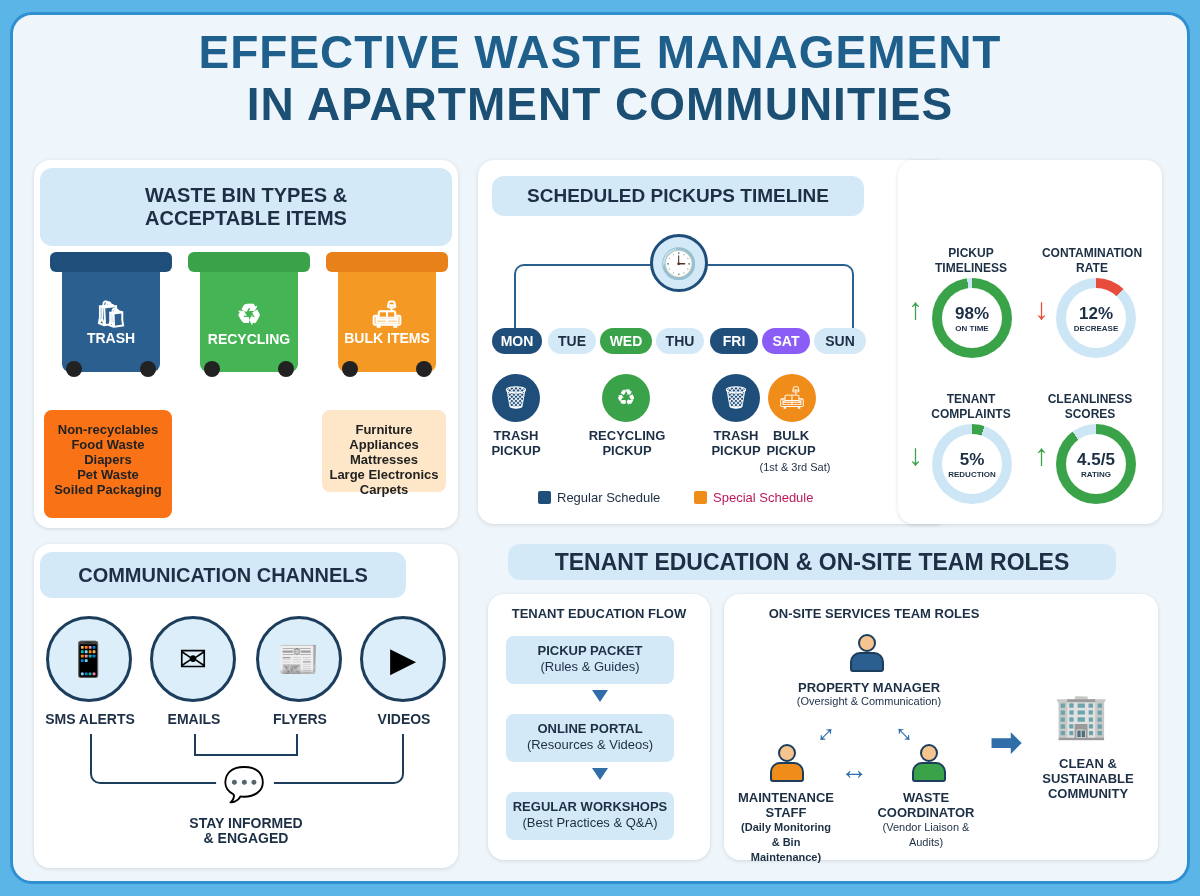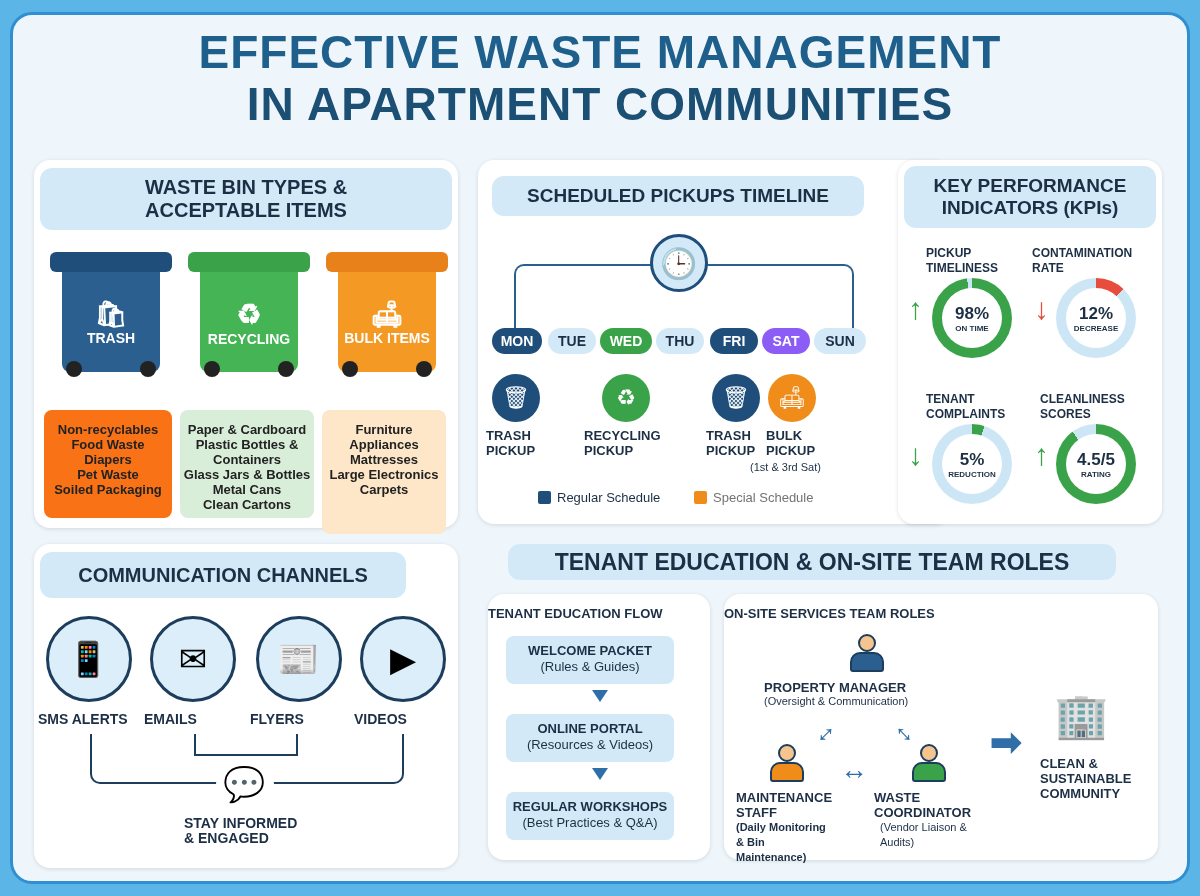--- a/index.html
+++ b/index.html
@@ -10,21 +10,21 @@
 .panel{position:absolute;background:#fff;border-radius:16px;box-shadow:0 1px 4px rgba(0,0,0,.12)}
 .ptitle{position:absolute;background:#d3e9f7;border-radius:12px;font-weight:900;color:#1c2f45;text-align:center;display:flex;align-items:center;justify-content:center}
 .abs{position:absolute}
 .bin{position:absolute;width:110px;height:125px}
 .lid{position:absolute;left:-6px;top:0;width:122px;height:20px;border-radius:6px}
 .body{position:absolute;left:6px;top:20px;width:98px;height:100px;border-radius:0 0 8px 8px;display:flex;flex-direction:column;align-items:center;justify-content:center;color:#fff;font-weight:700;font-size:14px;text-align:center}
 .wheel{position:absolute;bottom:0;width:16px;height:16px;border-radius:50%;background:#222}
 .items{position:absolute;border-radius:8px;font-size:13px;color:#222;text-align:center;line-height:15px;padding-top:12px;font-weight:600}
 .day{position:absolute;height:26px;border-radius:13px;font-size:14px;font-weight:700;display:flex;align-items:center;justify-content:center}
 .circ{position:absolute;border-radius:50%;display:flex;align-items:center;justify-content:center;color:#fff;font-size:22px}
-.lbl{position:absolute;font-size:13px;font-weight:700;color:#1c2f45;text-align:left;line-height:15px}
+.lbl{position:absolute;font-size:13px;font-weight:700;color:#1c2f45;text-align:center;line-height:15px}
 .kpi-ring{position:absolute;width:80px;height:80px;border-radius:50%}
 .kpi-inner{position:absolute;left:10px;top:10px;width:60px;height:60px;border-radius:50%;background:#fff;display:flex;flex-direction:column;align-items:center;justify-content:center}
 .kv{font-size:17px;font-weight:900;color:#1c2f45}
 .ks{font-size:8px;font-weight:700;color:#1c2f45}
 .ch{position:absolute;width:86px;height:86px;border-radius:50%;background:#dbeef9;border:3px solid #1c3d5c;display:flex;align-items:center;justify-content:center;font-size:34px}
 .flowbox{position:absolute;left:18px;width:168px;height:48px;background:#d3e9f7;border-radius:8px;text-align:center;font-size:13px;line-height:16px;color:#1c2f45;padding-top:7px}
 .flowbox b{display:block;font-size:13px}
 .arrow-d{position:absolute;width:0;height:0;border-left:8px solid transparent;border-right:8px solid transparent;border-top:12px solid #2f6ea8}
 .person{position:absolute;width:34px;height:40px}
 .head{position:absolute;left:8px;top:0;width:18px;height:18px;border-radius:50%;background:#f6c48f;border:2px solid #1c3d5c}
@@ -33,21 +33,21 @@
 </head>
 <body>
 
 <div class="frame"></div>
 <div class="title">
   <div class="l1">EFFECTIVE WASTE MANAGEMENT</div>
   <div>IN APARTMENT COMMUNITIES</div>
 </div>
 
 <div class="panel" style="left:34px;top:160px;width:424px;height:368px">
-  <div class="ptitle" style="left:6px;top:8px;width:412px;height:62px;font-size:20px;padding:0 80px">WASTE BIN TYPES &amp; ACCEPTABLE ITEMS</div>
+  <div class="ptitle" style="left:6px;top:8px;width:412px;height:78px;font-size:20px;padding:0 80px">WASTE BIN TYPES &amp; ACCEPTABLE ITEMS</div>
   <div class="bin" style="left:22px;top:92px">
     <div class="lid" style="background:#1f4e7a"></div>
     <div class="body" style="background:#2a5f8f">
         <span style="font-size:26px">🛍</span>
         <span>TRASH</span>
       </div>
     <div class="wheel" style="left:10px"></div>
       <div class="wheel" style="right:10px"></div>
   </div>
   <div class="bin" style="left:160px;top:92px">
@@ -68,29 +68,21 @@
     <div class="wheel" style="left:10px"></div>
       <div class="wheel" style="right:10px"></div>
   </div>
   <div class="items" style="left:10px;top:250px;width:128px;height:108px;background:#f97316">
     <div>Non-recyclables</div>
       <div>Food Waste</div>
       <div>Diapers</div>
       <div>Pet Waste</div>
       <div>Soiled Packaging</div>
   </div>
-  <div class="items" style="left:146px;top:250px;width:134px;height:108px;background:#d9eed9">
-    <div>Paper &amp; Cardboard</div>
-      <div>Plastic Bottles &amp;</div>
-      <div>Containers</div>
-      <div>Glass Jars &amp; Bottles</div>
-      <div>Metal Cans</div>
-      <div>Clean Cartons</div>
-  </div>
-  <div class="items" style="left:288px;top:250px;width:124px;height:124px;background:#fde7c8">
+  <div class="items" style="left:288px;top:250px;width:124px;height:82px;background:#fde7c8">
     <div>Furniture</div>
       <div>Appliances</div>
       <div>Mattresses</div>
       <div>Large Electronics</div>
       <div>Carpets</div>
   </div>
 </div>
 
 <div class="panel" style="left:478px;top:160px;width:472px;height:364px">
   <div class="ptitle" style="left:14px;top:16px;width:372px;height:40px;font-size:19px">SCHEDULED PICKUPS TIMELINE</div>
@@ -106,25 +98,24 @@
   <div class="circ" style="left:14px;top:214px;width:48px;height:48px;background:#1f4e7a">🗑</div>
   <div class="circ" style="left:124px;top:214px;width:48px;height:48px;background:#3aa34a">♻</div>
   <div class="circ" style="left:234px;top:214px;width:48px;height:48px;background:#1f4e7a">🗑</div>
   <div class="circ" style="left:290px;top:214px;width:48px;height:48px;background:#f08c1a">🛋</div>
   <div class="lbl" style="left:8px;top:268px;width:60px">TRASH PICKUP</div>
   <div class="lbl" style="left:106px;top:268px;width:86px">RECYCLING PICKUP</div>
   <div class="lbl" style="left:228px;top:268px;width:60px">TRASH PICKUP</div>
   <div class="lbl" style="left:288px;top:268px;width:50px">BULK PICKUP</div>
   <div class="lbl" style="left:272px;top:300px;width:90px;font-size:11px;font-weight:400">(1st &amp; 3rd Sat)</div>
   <div class="abs" style="left:60px;top:330px;font-size:13px;color:#1c2f45"><span style="display:inline-block;width:13px;height:13px;background:#1f4e7a;border-radius:2px;vertical-align:-2px;margin-right:6px"></span><span>Regular Schedule</span></div>
-  <div class="abs" style="left:216px;top:330px;font-size:13px;color:#737373"><span style="display:inline-block;width:13px;height:13px;background:#f08c1a;border-radius:2px;vertical-align:-2px;margin-right:6px"></span><span>Special Schedule</span></div>
+  <div class="abs" style="left:216px;top:330px;font-size:13px;color:#be185d"><span style="display:inline-block;width:13px;height:13px;background:#f08c1a;border-radius:2px;vertical-align:-2px;margin-right:6px"></span><span>Special Schedule</span></div>
 </div>
 
 <div class="panel" style="left:898px;top:160px;width:264px;height:364px">
-  <div class="ptitle" style="left:6px;top:6px;width:252px;height:62px;font-size:19px;padding:0 16px">KEY PERFORMANCE INDICATORS (KPIs)</div>
   <div class="lbl" style="left:28px;top:86px;width:90px;font-size:12px">PICKUP TIMELINESS</div>
   <div class="lbl" style="left:134px;top:86px;width:120px;font-size:12px">CONTAMINATION RATE</div>
   <div class="abs" style="left:10px;top:132px;font-size:30px;color:#3aa34a;font-weight:900">↑</div>
   <div class="kpi-ring" style="left:34px;top:118px;background:conic-gradient(#3aa34a 0 98%,#cde6f5 98% 100%)">
       <div class="kpi-inner">
         <span class="kv">98%</span>
         <span class="ks">ON TIME</span>
       </div>
     </div>
   <div class="abs" style="left:136px;top:132px;font-size:30px;color:#e74c3c;font-weight:900">↓</div>
@@ -165,21 +156,21 @@
   <div class="abs" style="left:56px;top:190px;width:314px;height:50px;border:2px solid #1c3d5c;border-top:none;border-radius:0 0 10px 10px"></div>
   <div class="abs" style="left:160px;top:190px;width:104px;height:22px;border:2px solid #1c3d5c;border-top:none"></div>
   <div class="circ" style="left:182px;top:216px;width:58px;height:48px;background:#fff;color:#f08c1a;font-size:34px">💬</div>
   <div class="lbl" style="left:150px;top:272px;width:124px;font-size:14px">STAY INFORMED &amp; ENGAGED</div>
 </div>
 
 <div class="panel" style="left:478px;top:544px;width:706px;height:324px;background:#eef6fb;box-shadow:none">
   <div class="ptitle" style="left:30px;top:0;width:608px;height:36px;font-size:23px">TENANT EDUCATION &amp; ON-SITE TEAM ROLES</div>
   <div class="panel" style="left:10px;top:50px;width:222px;height:266px">
     <div class="lbl" style="left:0;top:12px;width:222px;font-size:13px">TENANT EDUCATION FLOW</div>
-    <div class="flowbox" style="top:42px"><b>WELCOME PACKET</b><span>(Rules &amp; Guides)</span></div>
+    <div class="flowbox" style="top:42px"><b>PICKUP PACKET</b><span>(Rules &amp; Guides)</span></div>
     <div class="arrow-d" style="left:104px;top:96px"></div>
     <div class="flowbox" style="top:120px"><b>ONLINE PORTAL</b><span>(Resources &amp; Videos)</span></div>
     <div class="arrow-d" style="left:104px;top:174px"></div>
     <div class="flowbox" style="top:198px"><b>REGULAR WORKSHOPS</b><span>(Best Practices &amp; Q&amp;A)</span></div>
   </div>
   <div class="panel" style="left:246px;top:50px;width:434px;height:266px">
     <div class="lbl" style="left:0;top:12px;width:300px;font-size:13px">ON-SITE SERVICES TEAM ROLES</div>
     <div class="person" style="left:126px;top:40px">
         <div class="head"></div>
         <div class="torso" style="background:#2a5f8f"></div>

